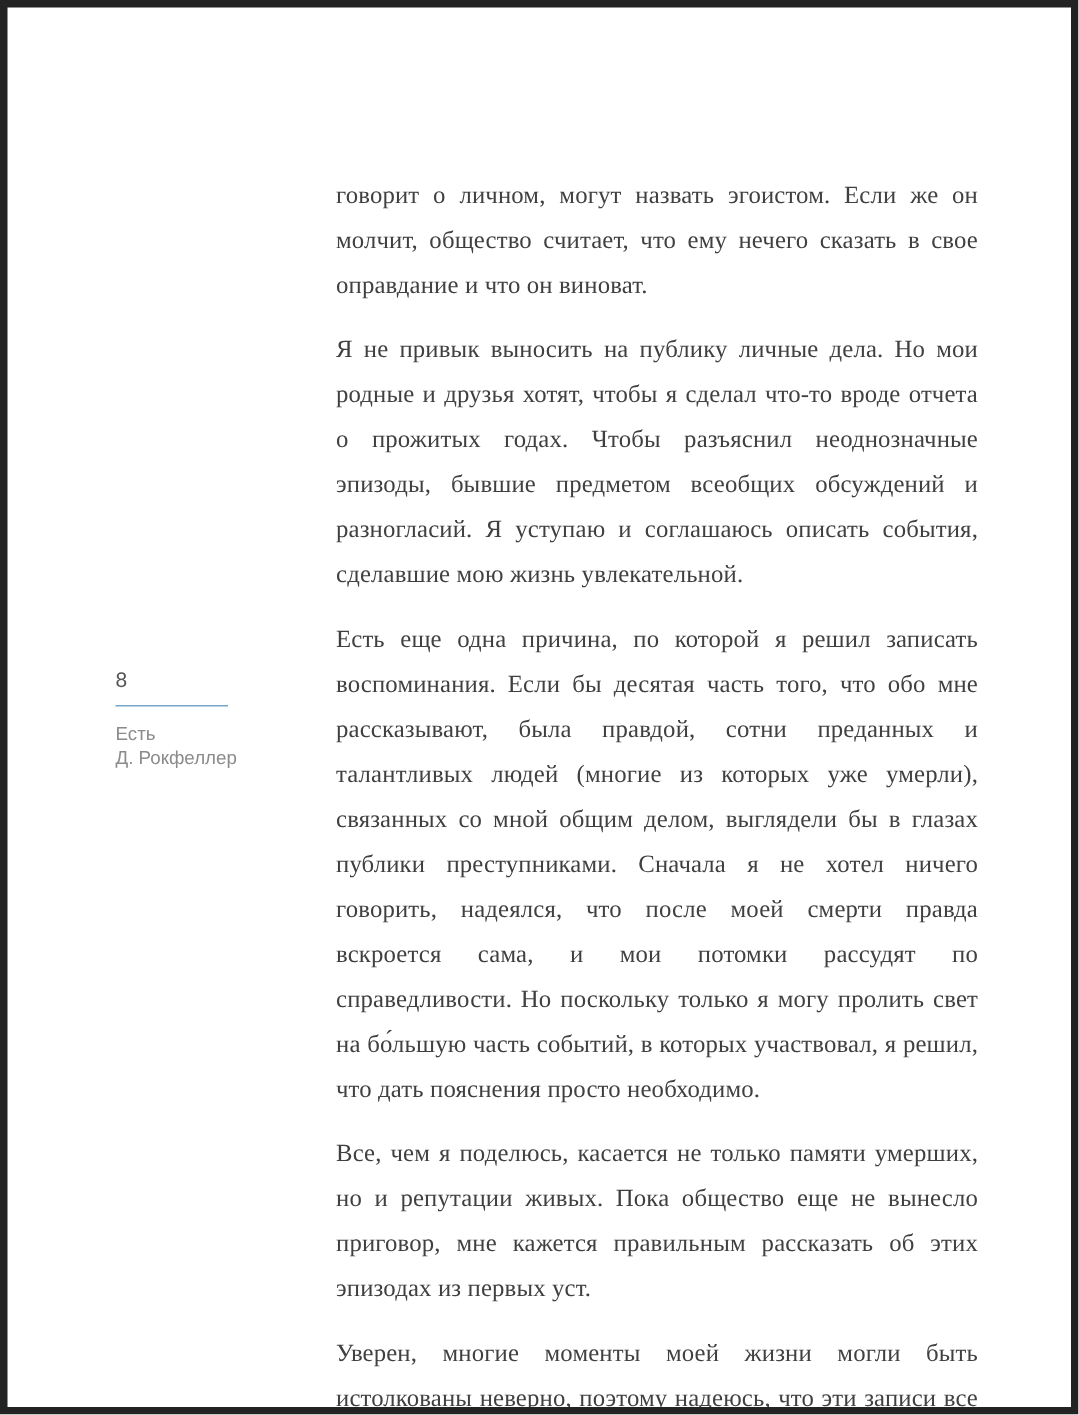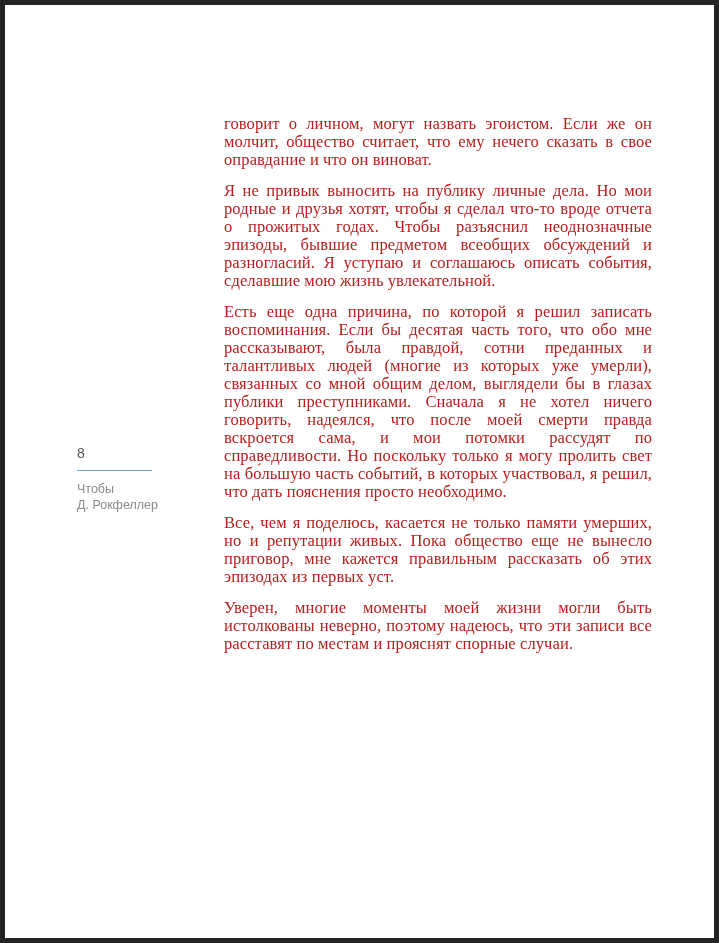--- a/index.html
+++ b/index.html
@@ -47,35 +47,35 @@
   
   .text-column {
     position: absolute;
     left: 219px;
     top: 110px;
     width: 428px;
   }
   .text-column p {
     margin: 0 0 13px 0;
     font-size: 16.5px;
-    line-height: 18px;
-    color: #b91c1c;
+    line-height: 30px;
+    color: #404040;
     text-align: justify;
     letter-spacing: 0.1px;
   }
 </style>
 </head>
 <body>
 
 <div class="book-page">
 
   <div class="marginalia">
     <p class="page-number">8</p>
     <hr class="margin-rule">
-    <p class="author-name">Чтобы</p>
+    <p class="author-name">Есть</p>
     <p class="author-name">Д. Рокфеллер</p>
   </div>
 
   <div class="text-column">
     <p>говорит о личном, могут назвать эгоистом. Если же он молчит, общество считает, что ему нечего сказать в свое оправдание и что он виноват.</p>
     <p>Я не привык выносить на публику личные дела. Но мои родные и друзья хотят, чтобы я сделал что-то вроде отчета о прожитых годах. Чтобы разъяснил неоднозначные эпизоды, бывшие предметом всеобщих обсуждений и разногласий. Я уступаю и соглашаюсь описать события, сделавшие мою жизнь увлекательной.</p>
     <p>Есть еще одна причина, по которой я решил записать воспоминания. Если бы десятая часть того, что обо мне рассказывают, была правдой, сотни преданных и талантливых людей (многие из которых уже умерли), связанных со мной общим делом, выглядели бы в глазах публики преступниками. Сначала я не хотел ничего говорить, надеялся, что после моей смерти правда вскроется сама, и мои потомки рассудят по справедливости. Но поскольку только я могу пролить свет на бо́льшую часть событий, в которых участвовал, я решил, что дать пояснения просто необходимо.</p>
     <p>Все, чем я поделюсь, касается не только памяти умерших, но и репутации живых. Пока общество еще не вынесло приговор, мне кажется правильным рассказать об этих эпизодах из первых уст.</p>
     <p>Уверен, многие моменты моей жизни могли быть истолкованы неверно, поэтому надеюсь, что эти записи все расставят по местам и прояснят спорные случаи.</p>
   </div>

